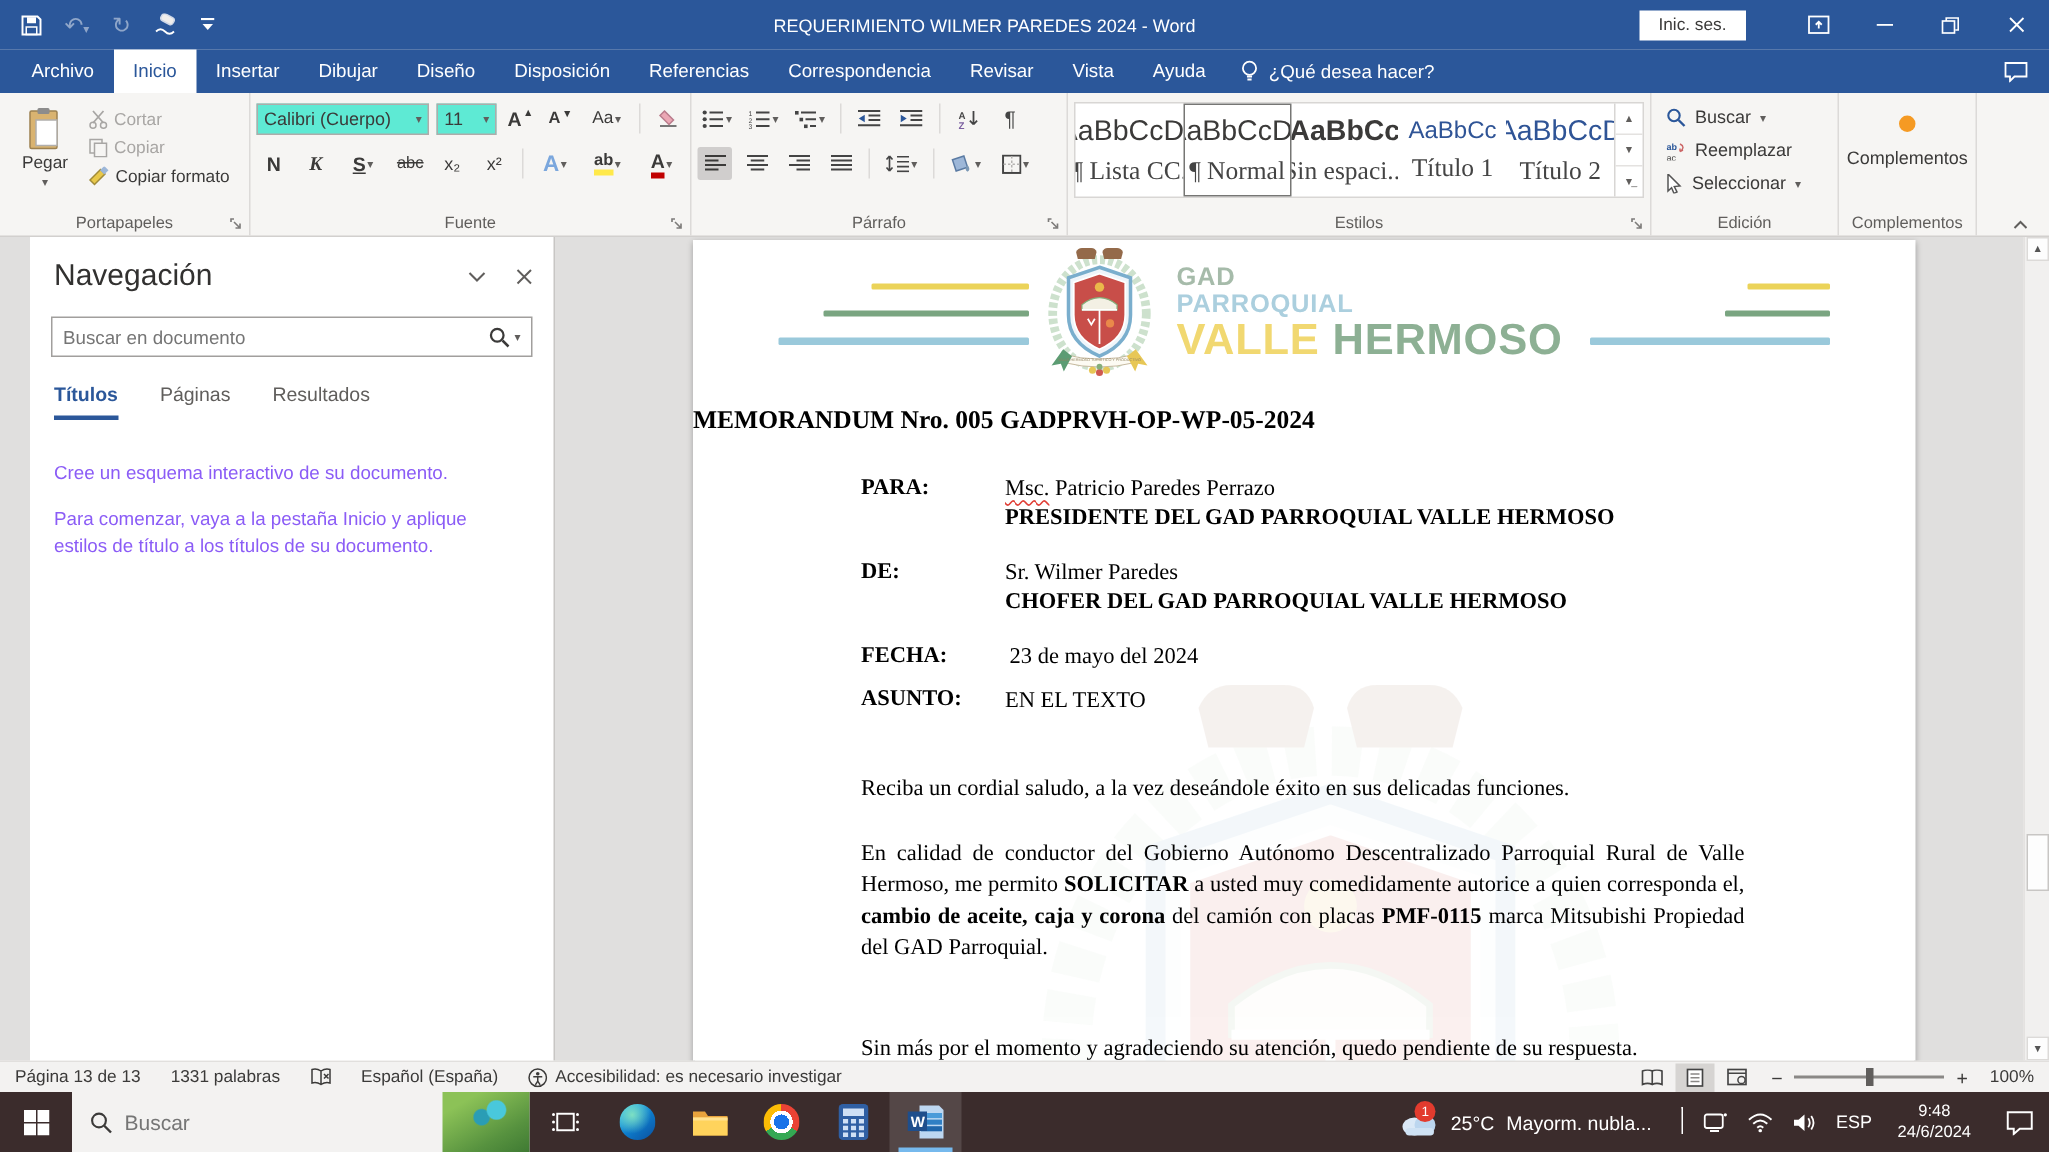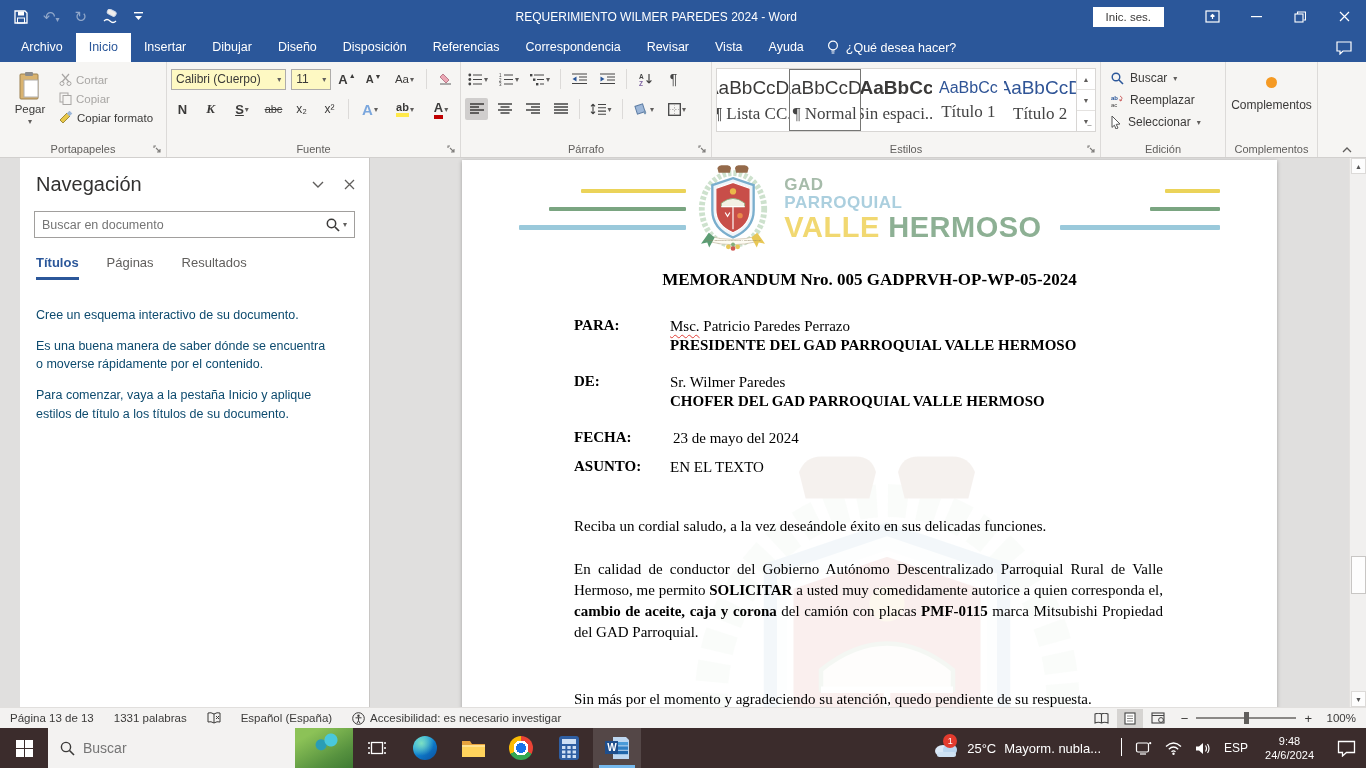--- a/index.html
+++ b/index.html
@@ -24,21 +24,21 @@
 
 
 .ribbon { height:96px; background:#f6f5f3; border-bottom:1px solid #d2d0ce; display:flex; position:relative; font-size:11.5px; color:#3b3a39; }
 .grp { position:relative; height:100%; border-right:1px solid #dcdad8; padding:5px 4px 17px 4px; }
 .glabel { position:absolute; bottom:2px; left:0; right:0; text-align:center; font-size:11px; color:#605e5c; }
 .launch { position:absolute; bottom:3px; right:4px; opacity:.8; }
 .bigbtn { display:flex; flex-direction:column; align-items:center; justify-content:flex-start; width:52px; height:72px; padding-top:4px; gap:2px; }
 .srow { display:flex; align-items:center; gap:5px; height:24px; }
 .sbtn { display:flex; align-items:center; gap:4px; padding:2px 3px; border-radius:2px; }
 .disab { color:#a8a6a4; }
-.combo { background:#fef9c3; border:1px solid #aeacaa; height:21px; display:flex; align-items:center; padding:0 4px; font-size:12px; gap:4px; }
+.combo { background:#5eead4; border:1px solid #aeacaa; height:21px; display:flex; align-items:center; padding:0 4px; font-size:12px; gap:4px; }
 .da { font-size:8px; color:#605e5c; }
 .ibtn { width:23px; height:22px; display:flex; align-items:center; justify-content:center; gap:1px; }
 .ibtn.sel { background:#d0cecd; border-radius:2px; }
 .fx { font-weight:700; font-size:13px; }
 .sepv { width:1px; height:20px; background:#dcdad8; margin:0 2px; }
 
 
 .gal { display:flex; background:#fff; border:1px solid #d8d6d4; height:64px; margin-top:1px; }
 .stylecard { width:72px; display:flex; flex-direction:column; align-items:center; justify-content:center; gap:5px; overflow:hidden; }
 .stylecard .pv { font-size:19px; white-space:nowrap; }
@@ -53,38 +53,38 @@
 .main { display:flex; height:549px; background:#e0dfde; }
 .nav { width:350px; background:#fff; border-right:1px solid #c8c6c4; flex-shrink:0;margin-left:20px; }
 .nav-h { display:flex; align-items:center; padding:15px 14px 0 16px; }
 .nav-h .t { flex:1; font-size:20px; color:#323130; font-weight:400; }
 .nav-h .ic { margin-left:20px; color:#605e5c; }
 .nav-s { margin:15px 14px 0 14px; height:27px; border:1px solid #a19f9d; display:flex; align-items:center; padding:0 7px; }
 .nav-s input { flex:1; border:none; outline:none; font-size:12.5px; color:#605e5c; font-family:"Liberation Sans",sans-serif; }
 .nav-t { display:flex; gap:28px; margin:17px 14px 0 16px; font-size:13px; color:#605e5c; }
 .nav-t .ntab { padding-bottom:7px; }
 .nav-t .ntab.act { color:#2b579a; font-weight:700; border-bottom:3px solid #2b579a; }
-.nav-p { margin:0 34px 0 16px; font-size:12.5px; color:#0c4a6e; line-height:1.45; }
+.nav-p { margin:0 34px 0 16px; font-size:12.5px; color:#8b5cf6; line-height:1.45; }
 
 .doc { flex:1; position:relative; overflow:hidden; background:#e0dfde; }
 .page { position:absolute; left:92px; top:2px; width:815px; height:600px; background:#fff; box-shadow:0 1px 4px rgba(0,0,0,.28); }
 
 
 .lg { display:flex; align-items:center; justify-content:center; margin-top:3px; height:92px; opacity:.92; }
 .lines { display:flex; flex-direction:column; gap:14px; }
 .lines.l { align-items:flex-end; }
 .lines.r { align-items:flex-end; }
 .ln { height:4px; border-radius:1px; }
 .lgtext { line-height:1.05; margin:0 4px 0 8px; white-space:nowrap; }
 .lgtext .s1 { font-size:17px; font-weight:800; color:#9fb6a3; letter-spacing:.5px; }
 .lgtext .s2 { font-size:17px; font-weight:800; color:#a4cbdc; letter-spacing:.5px; }
 .lgtext .s3 { font-size:29px; font-weight:800; letter-spacing:.5px; }
 .vall { color:#f0d565; } .herm { color:#84aa8b; }
 
-.memo { margin-top:15px; text-align:center; font:700 17px "Liberation Serif",serif; color:#000; }
+.memo { margin-top:15px; font:700 17px "Liberation Serif",serif; color:#000; }
 .fields { margin:27px 114px 0 112px; font:15px "Liberation Serif",serif; color:#000; }
 .frow { display:flex; margin-bottom:18px; }
 .flabel { width:96px; font-weight:700; flex-shrink:0; }
 .fval { line-height:19px; }
 .b { font-weight:700; }
 .sp { text-decoration:underline; text-decoration-style:wavy; text-decoration-color:#e03e36; text-decoration-thickness:1px; text-underline-offset:3px; }
 .bodytxt { margin:39px 114px 0 112px; font:15px "Liberation Serif",serif; color:#000; line-height:21px; position:relative; z-index:2; }
 .p2 { margin-top:22px; text-align:justify; }
 .p3 { margin-top:46px; }
 .wm { position:absolute; left:205px; top:290px; width:440px; opacity:.08; z-index:1; }
@@ -556,21 +556,20 @@
           <path d="M9,9 l4,4" stroke="#3b3a39" stroke-width="1.7"></path>
         </svg>
       <span class="da" style="margin-left:3px">▾</span>
     </div>
     <div class="nav-t">
       <span class="ntab act">Títulos</span>
       <span class="ntab">Páginas</span>
       <span class="ntab">Resultados</span>
     </div>
     <p class="nav-p" style="margin-top:26px">Cree un esquema interactivo de su documento.</p>
-    <p class="nav-p" style="margin-top:13px">Es una buena manera de saber dónde se encuentra o moverse rápidamente por el contenido.</p>
     <p class="nav-p" style="margin-top:13px">Para comenzar, vaya a la pestaña Inicio y aplique estilos de título a los títulos de su documento.</p>
   </div>
 
   <div class="doc">
     <div class="page">
 
       <div class="lg">
         <div class="lines l">
           <span class="ln" style="width:105px; background:#ead04c"></span>
           <span class="ln" style="width:137px; background:#6f9e77"></span>

